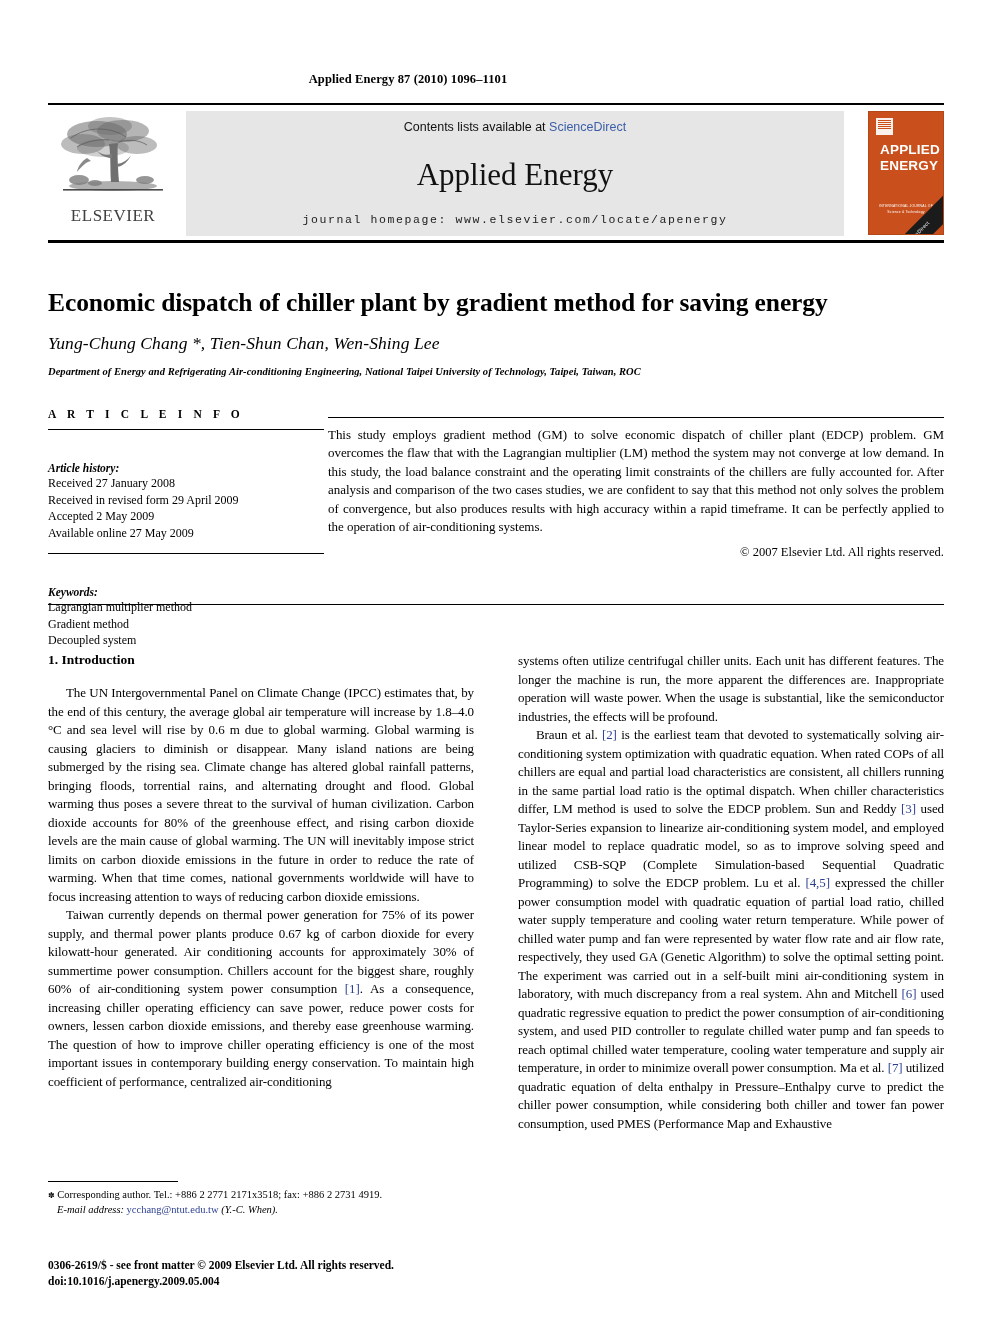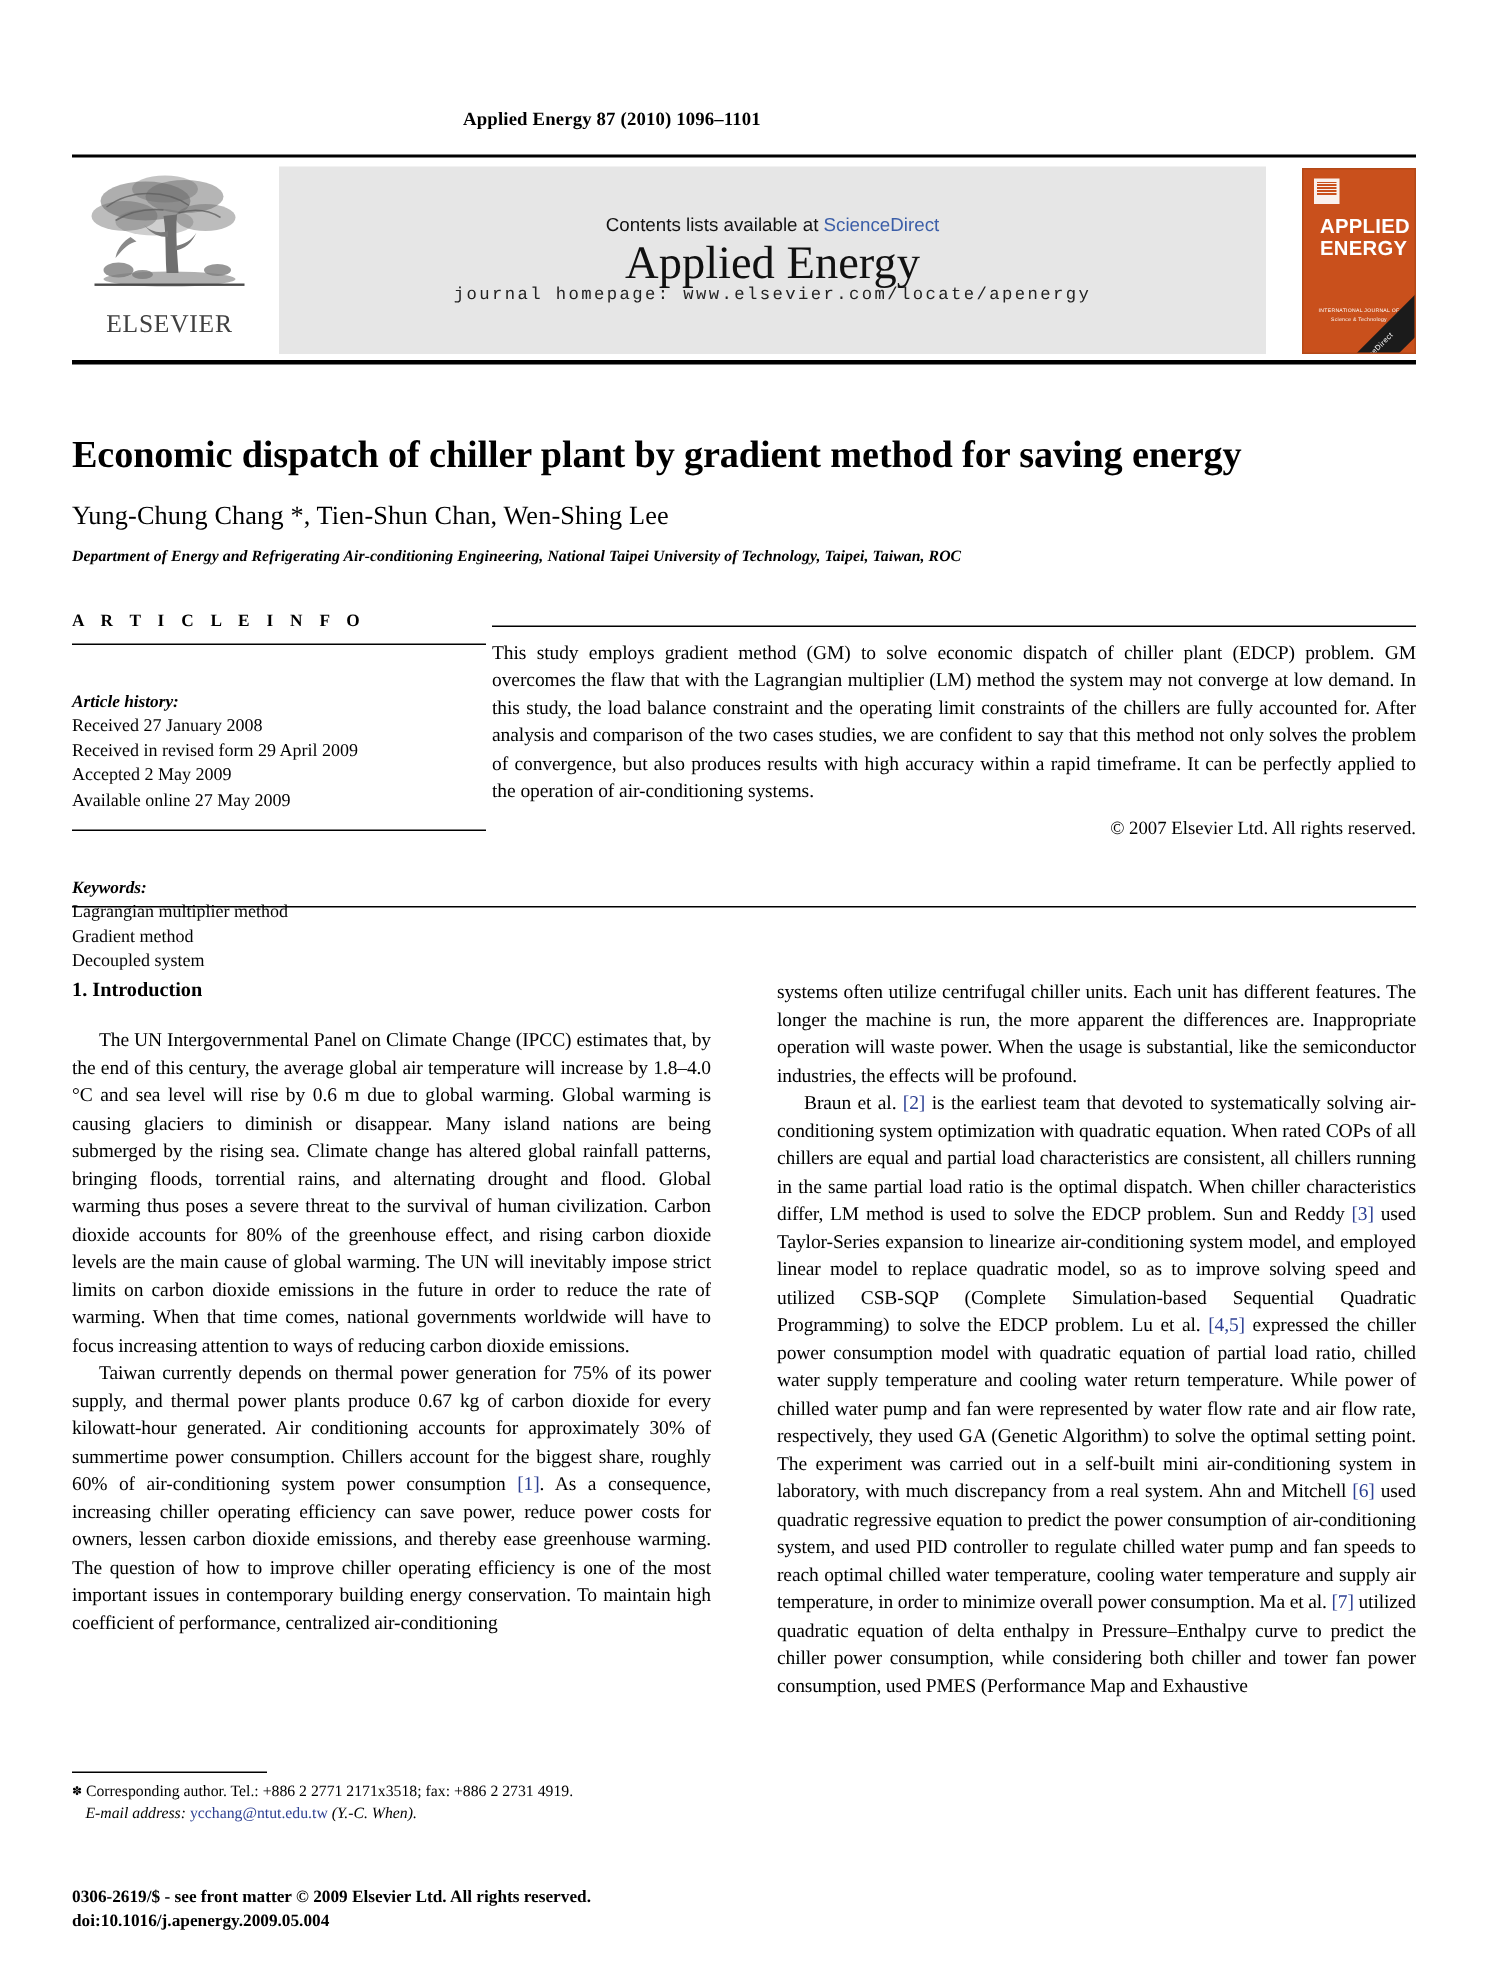--- a/index.html
+++ b/index.html
@@ -69,21 +69,21 @@
     line-height: 1;
     margin-top: 1px;
   }
 
   .journal-band {
     flex: 1 1 auto;
     background: #e6e6e6;
     margin: 0 0 0 8px;
     display: flex;
     flex-direction: column;
-    justify-content: center;
+    justify-content: space-between;
     align-items: center;
     padding: 9px 0 10px 0;
     box-sizing: border-box;
   }
   .contents-line {
     font-family: "Liberation Sans", sans-serif;
     font-size: 12.5px;
     color: #111;
   }
   .contents-line .sd {
@@ -100,21 +100,21 @@
     font-family: Liberation Mono, monospace;
     font-size: 11.5px;
     letter-spacing: 1.6px;
     color: #222;
   }
 
   .cover-block {
     flex: 0 0 100px;
     width: 100px;
     display: flex;
-    align-items: center;
+    align-items: flex-start;
     justify-content: center;
     padding-left: 24px;
     box-sizing: border-box;
   }
   .cover {
     width: 92px;
     height: 124px;
     background: #C9501C;
     position: relative;
     overflow: hidden;
@@ -185,20 +185,21 @@
     font-size: 25.5px;
     font-weight: bold;
     line-height: 1.15;
     margin: 0;
     letter-spacing: -0.1px;
   }
   .authors {
     font-size: 17.5px;
     margin: 16px 0 12px 0;
     letter-spacing: .1px;
+    font-style: italic;
   }
   .affiliation {
     font-size: 10.5px;
     font-style: italic;
     font-weight: bold;
     margin: 9px 0 0 0;
     letter-spacing: .05px;
   }
 
   

